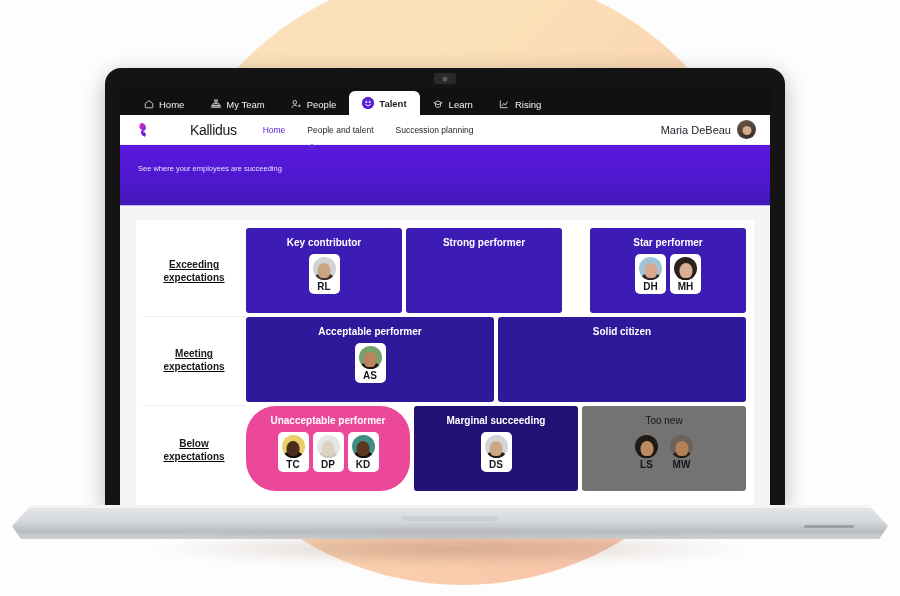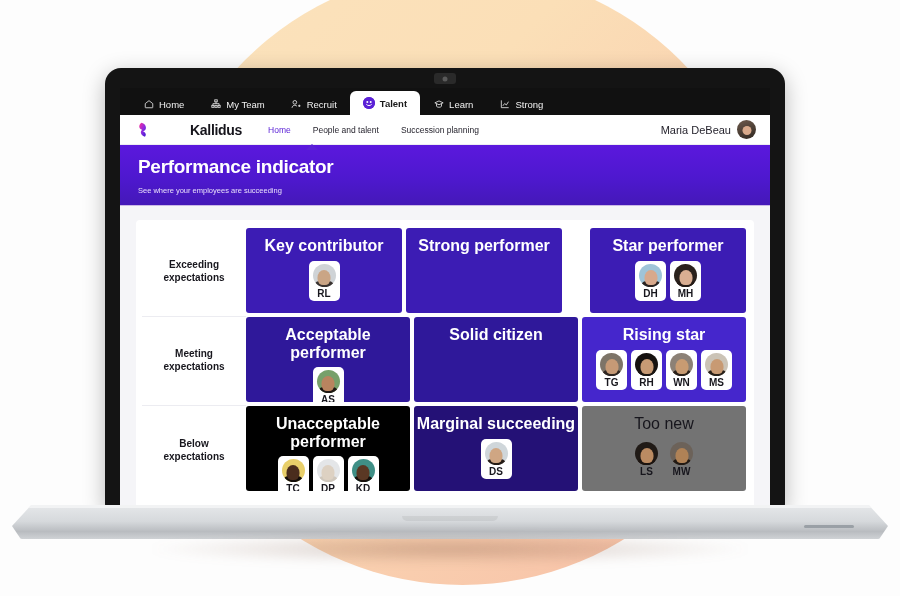--- a/index.html
+++ b/index.html
@@ -121,21 +121,21 @@
     height: 30px;
     background: #ffffff;
     display: flex; align-items: center;
     padding: 0 14px;
     border-bottom: 1px solid #ededf2;
     position: relative;
   }
   .brand { display: flex; align-items: center; gap: 5px; }
   .brand-mark { width: 15px; height: 15px; }
   .brand-name {
-    font-size: 14px; font-weight: bold; color: #16151c; letter-spacing: -.3px; padding-left: 36px;
+    font-size: 14px; font-weight: normal; color: #16151c; letter-spacing: -.3px; padding-left: 36px;
   }
   .appnav { display: flex; align-items: center; gap: 22px; margin-left: 26px; }
   .appnav-item { font-size: 8.5px; color: #26242e; white-space: nowrap; }
   .appnav-item.active { color: #5b21d6; }
   .nav-caret {
     position: absolute;
     left: 186px; bottom: -6px;
     width: 0; height: 0;
     border-left: 6px solid transparent;
     border-right: 6px solid transparent;
@@ -174,42 +174,42 @@
   }
   .matrix-card {
     background: #ffffff;
     border-radius: 4px;
     height: 100%;
     display: flex;
     padding: 6px 8px 0 6px;
     overflow: hidden;
   }
 
-  .rowlabels { width: 104px; flex: none; padding-top: 2px; }
+  .rowlabels { width: 104px; flex: none; padding-top: 2px; text-decoration: underline; }
   .rowlabel {
     height: 89px;
     display: flex; align-items: center; justify-content: center;
     text-align: center;
     font-size: 10px; font-weight: bold; color: #17161d;
     line-height: 1.28;
     border-bottom: 1px solid #ececf1;
   }
   .rowlabel:last-child { border-bottom: none; }
 
   .grid { flex: 1; display: flex; flex-direction: column; gap: 4px; padding-top: 2px; }
   .grid-row { display: flex; gap: 4px; height: 85px; }
   .cell {
     flex: 1;
     border-radius: 3px;
     padding-top: 9px;
     display: flex; flex-direction: column; align-items: center;
     overflow: hidden;
   }
   .cell-title {
-    font-size: 16px; font-weight: bold; color: #ffffff;
+    font-size: 10px; font-weight: bold; color: #ffffff;
     text-align: center; line-height: 1.1;
   }
   .cell.light .cell-title { color: #17161d; font-weight: normal; }
   .people { display: flex; gap: 4px; margin-top: 6px; flex-wrap: nowrap; }
   .person {
     width: 31px;
     background: #ffffff;
     border-radius: 5px;
     padding: 3px 2px 2px 2px;
     display: flex; flex-direction: column; align-items: center;
@@ -274,21 +274,21 @@
         </div>
 
         <div class="tab">
           <span class="tab-ico">
             <svg viewBox="0 0 12 12" width="10" height="10" fill="none" stroke="#e8e8e8" stroke-width="1">
                 <circle cx="4.6" cy="4" r="2.2"></circle>
                 <path d="M1.2 10.6c.3-2 1.7-3.1 3.4-3.1 1 0 1.9.4 2.5 1.1"></path>
                 <path d="M8.4 8.2h3M10 6.8v2.8"></path>
               </svg>
           </span>
-          <span>Recruit</span>
+          <span>People</span>
         </div>
 
         <div class="tab active">
           <span class="tab-ico talent">
             <svg viewBox="0 0 12 12" width="12" height="12">
                 <circle cx="6" cy="6" r="6" fill="#5b21d6"></circle>
                 <circle cx="4.3" cy="5" r="1" fill="#fff"></circle>
                 <circle cx="7.7" cy="5" r="1" fill="#fff"></circle>
                 <path d="M3.6 7.6c1.3 1.4 3.5 1.4 4.8 0" stroke="#fff" stroke-width="1" fill="none" stroke-linecap="round"></path>
               </svg>
@@ -307,21 +307,21 @@
         </div>
 
         <div class="tab">
           <span class="tab-ico">
             <svg viewBox="0 0 12 12" width="10" height="10" fill="none" stroke="#e8e8e8" stroke-width="1">
                 <path d="M1.6 10.4h8.8"></path>
                 <path d="M1.6 10.4V1.6"></path>
                 <path d="M3.4 8.2 5.6 5.4l2 1.8 2.6-4"></path>
               </svg>
           </span>
-          <span>Strong</span>
+          <span>Rising</span>
         </div>
       </div>
 
       <div class="appbar">
         <div class="brand">
           <span class="brand-mark">
             <svg viewBox="0 0 22 22" width="15" height="15">
               <defs>
                 <linearGradient id="kgrad" x1="0" y1="0" x2="1" y2="1">
                   <stop offset="0%" stop-color="#ff2d9a"></stop>
@@ -342,21 +342,20 @@
         </nav>
         <span class="nav-caret"></span>
 
         <div class="user">
           <span class="user-name">Maria DeBeau</span>
           <span class="avatar-user"></span>
         </div>
       </div>
 
       <div class="hero">
-        <div class="hero-title">Performance indicator</div>
         <div class="hero-sub">See where your employees are succeeding</div>
       </div>
 
       <div class="page">
         <div class="matrix-card">
           <div class="rowlabels">
             <div class="rowlabel">
                 <span>
                   <span style="display:block">Exceeding</span>
                   <span style="display:block">expectations</span>
@@ -409,44 +408,23 @@
                   <div class="people">
                     <div class="person">
                       <div class="face face-3" style="background: rgb(119, 160, 106); --skin: #b9845f; --hair: #1f1713;"></div>
                       <div class="initials">AS</div>
                     </div>
                   </div>
                 </div>
                 <div class="cell" style="background: rgb(47, 24, 154);">
                   <div class="cell-title">Solid citizen</div>
                 </div>
-                <div class="cell" style="background: rgb(69, 38, 204);">
-                  <div class="cell-title">Rising star</div>
-                  <div class="people">
-                    <div class="person">
-                      <div class="face face-6" style="background: rgb(125, 116, 104); --skin: #c69a76; --hair: #2e2622;"></div>
-                      <div class="initials">TG</div>
-                    </div>
-                    <div class="person">
-                      <div class="face face-7" style="background: rgb(22, 18, 16); --skin: #c79a74; --hair: #1a1512;"></div>
-                      <div class="initials">RH</div>
-                    </div>
-                    <div class="person">
-                      <div class="face face-8" style="background: rgb(140, 129, 118); --skin: #c89b72; --hair: #2a211a;"></div>
-                      <div class="initials">WN</div>
-                    </div>
-                    <div class="person">
-                      <div class="face face-9" style="background: rgb(203, 195, 182); --skin: #c89a73; --hair: #272019;"></div>
-                      <div class="initials">MS</div>
-                    </div>
-                  </div>
-                </div>
               </div>
               <div class="grid-row">
-                <div class="cell" style="background: #000000;">
+                <div class="cell" style="background: #ec4899; border-radius: 30px;">
                   <div class="cell-title">Unacceptable performer</div>
                   <div class="people">
                     <div class="person">
                       <div class="face face-10" style="background: rgb(232, 207, 106); --skin: #4a2d1d; --hair: #120d0a;"></div>
                       <div class="initials">TC</div>
                     </div>
                     <div class="person">
                       <div class="face face-11" style="background: rgb(228, 230, 232); --skin: #ddd1c2; --hair: #cfc7bc;"></div>
                       <div class="initials">DP</div>
                     </div>

